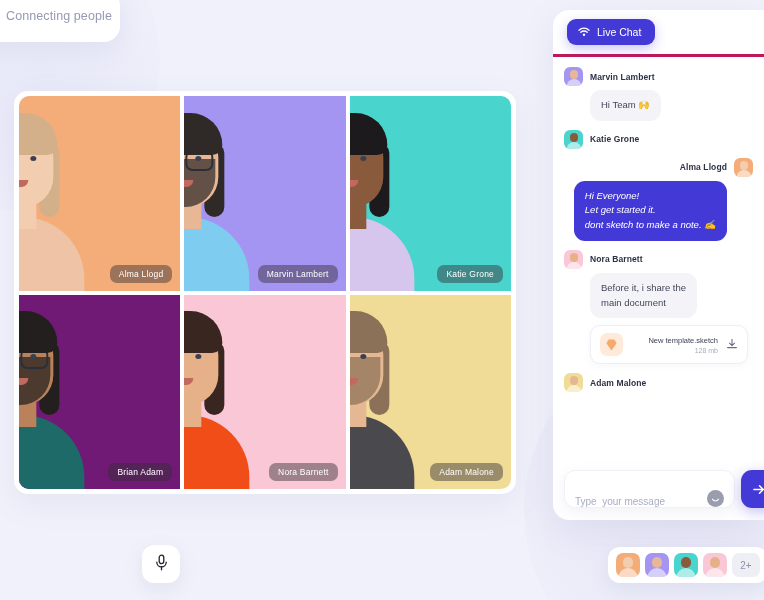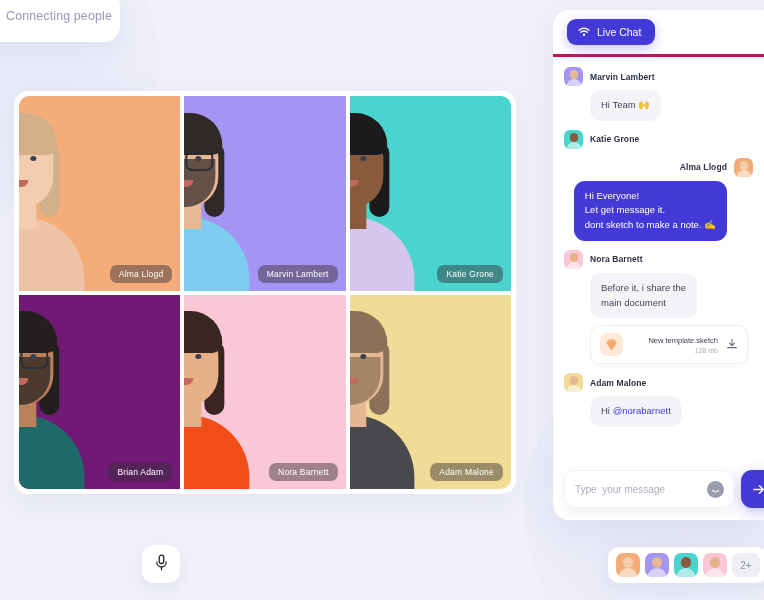--- a/index.html
+++ b/index.html
@@ -205,21 +205,21 @@
   .avatar .mini-head {
     position: absolute; left: 50%; transform: translateX(-50%);
     bottom: 7px; width: 8px; height: 9px; border-radius: 4px;
   }
   .avatar .mini-body {
     position: absolute; left: 50%; transform: translateX(-50%);
     bottom: -2px; width: 15px; height: 9px; border-radius: 8px 8px 0 0;
   }
 
   .bubble-row { padding-left: 26px; }
-  .bubble-row.out { padding-left: 0; padding-right: 26px; display: flex; justify-content: flex-end; }
+  .bubble-row.out { padding-left: 0; padding-right: 26px; display: flex; justify-content: flex-end; font-style: italic; }
 
   .bubble {
     display: inline-block;
     background: #f4f4f8;
     color: #42465c;
     font-size: 9.5px;
     line-height: 1.55;
     padding: 8px 11px;
     border-radius: 11px;
     max-width: 158px;
@@ -267,21 +267,21 @@
     gap: 6px;
   }
   .composer {
     flex: 1;
     background: #ffffff;
     border: 1px solid #f0f0f6;
     border-radius: 11px;
     box-shadow: 0 4px 14px rgba(125,130,180,.10);
     height: 38px;
     display: flex;
-    align-items: center;
+    align-items: flex-end;
     padding: 0 10px;
   }
   .composer input {
     flex: 1;
     border: none;
     outline: none;
     font-size: 10px;
     color: #5d6179;
     font-family: "Liberation Sans", sans-serif;
     background: transparent;
@@ -517,21 +517,21 @@
         <div class="msg-head out">
           <div class="avatar" style="background: rgb(244, 173, 121);">
             <div class="mini-body" style="background:rgba(255,255,255,.55)"></div>
             <div class="mini-head" style="background:#f2cdb0"></div>
           </div>
           <div class="msg-name">Alma Llogd</div>
         </div>
         <div class="bubble-row out">
           <div class="bubble out">
             <div>Hi Everyone!</div>
-            <div>Let get message it.</div>
+            <div>Let get started it.</div>
             <div>dont sketch to make a note. ✍️</div>
           </div>
         </div>
       </div>
       <div class="msg-group">
         <div class="msg-head">
           <div class="avatar" style="background: rgb(249, 199, 213);">
             <div class="mini-body" style="background:rgba(255,255,255,.55)"></div>
             <div class="mini-head" style="background:#e6b189"></div>
           </div>
@@ -554,21 +554,20 @@
         </div>
       </div>
       <div class="msg-group">
         <div class="msg-head">
           <div class="avatar" style="background: rgb(240, 220, 150);">
             <div class="mini-body" style="background:rgba(255,255,255,.55)"></div>
             <div class="mini-head" style="background:#e5b793"></div>
           </div>
           <div class="msg-name">Adam Malone</div>
         </div>
-        <div class="bubble-row"><div class="bubble"><div>Hi <span class="mention">@norabarnett</span></div></div></div>
       </div>
     </div>
 
   <div class="composer-wrap">
     <div class="composer">
       <input type="text" placeholder="Type  your message" style="">
       <button class="emoji-btn">
         <svg width="11" height="11" viewBox="0 0 11 11">
           <path d="M2.6 6.2c.6 1.1 1.6 1.8 2.9 1.8s2.3-.7 2.9-1.8" stroke="#fff" stroke-width="1.2" fill="none" stroke-linecap="round"></path>
         </svg>

